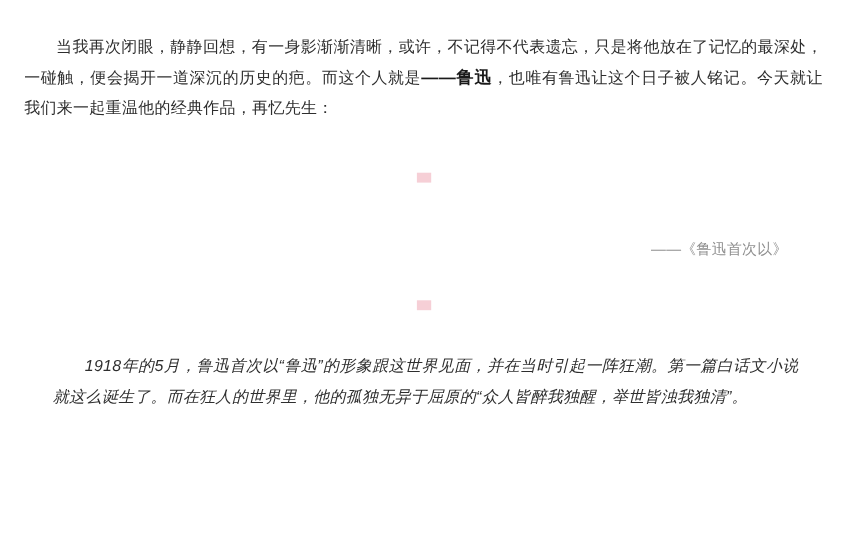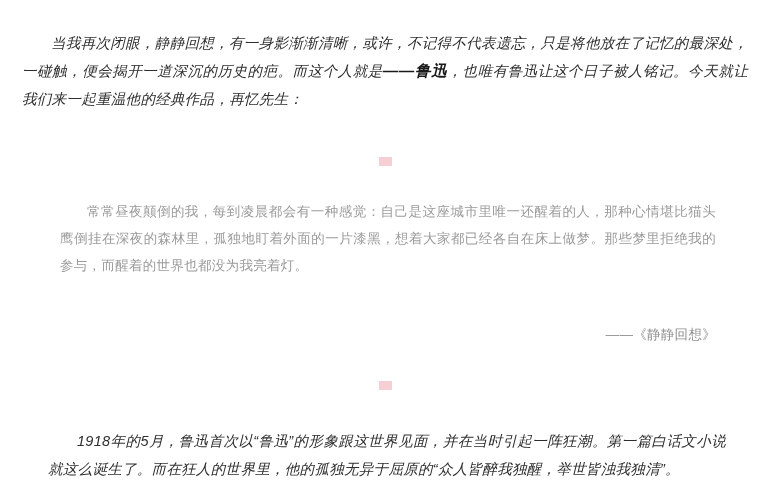--- a/index.html
+++ b/index.html
@@ -21,21 +21,20 @@
     box-sizing: border-box;
     padding: 14px 22px 0 22px;
   }
   .intro {
     font-size: 14.5px;
     line-height: 28px;
     color: #2e2e2e;
     text-align: justify;
     text-indent: 2em;
     letter-spacing: 0.3px;
-    font-style: italic;
   }
   .intro .highlight {
     font-weight: bold;
     font-size: 15.5px;
     color: #1a1a1a;
     letter-spacing: 0.5px;
   }
   .marker {
     width: 13px;
     height: 9px;
@@ -87,25 +86,24 @@
   <p class="intro"><span>当我再次闭眼，静静回想，有一身影渐渐清晰，或许，不记得不代表遗忘，只是将他放在了记忆的最深处，一碰触，便会揭开一道深沉的历史的疤。而这个人就是</span><span class="highlight">——鲁迅</span><span>，也唯有鲁迅让这个日子被人铭记。今天就让我们来一起重温他的经典作品，再忆先生：</span></p>
 
   <div class="spacer-1"></div>
 
   <div class="marker-wrap">
     <div class="marker" style="background: rgb(246, 207, 214);"></div>
   </div>
 
   <div class="spacer-2"></div>
 
-  <p class="quote">常常昼夜颠倒的我，每到凌晨都会有一种感觉：自己是这座城市里唯一还醒着的人，那种心情堪比猫头鹰倒挂在深夜的森林里，孤独地盯着外面的一片漆黑，想着大家都已经各自在床上做梦。那些梦里拒绝我的参与，而醒着的世界也都没为我亮着灯。</p>
 
   <div class="spacer-5"></div>
 
-  <p class="attrib">——《静静回想》</p>
+  <p class="attrib">——《鲁迅首次以》</p>
 
   <div class="spacer-3"></div>
 
   <div class="marker-wrap">
     <div class="marker" style="background: rgb(246, 207, 214);"></div>
   </div>
 
   <div class="spacer-4"></div>
 
   <p class="body-para">1918年的5月，鲁迅首次以“鲁迅”的形象跟这世界见面，并在当时引起一阵狂潮。第一篇白话文小说就这么诞生了。而在狂人的世界里，他的孤独无异于屈原的“众人皆醉我独醒，举世皆浊我独清”。</p>

